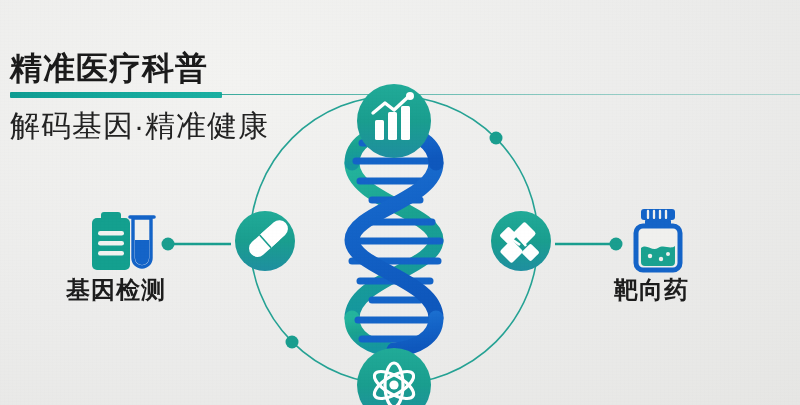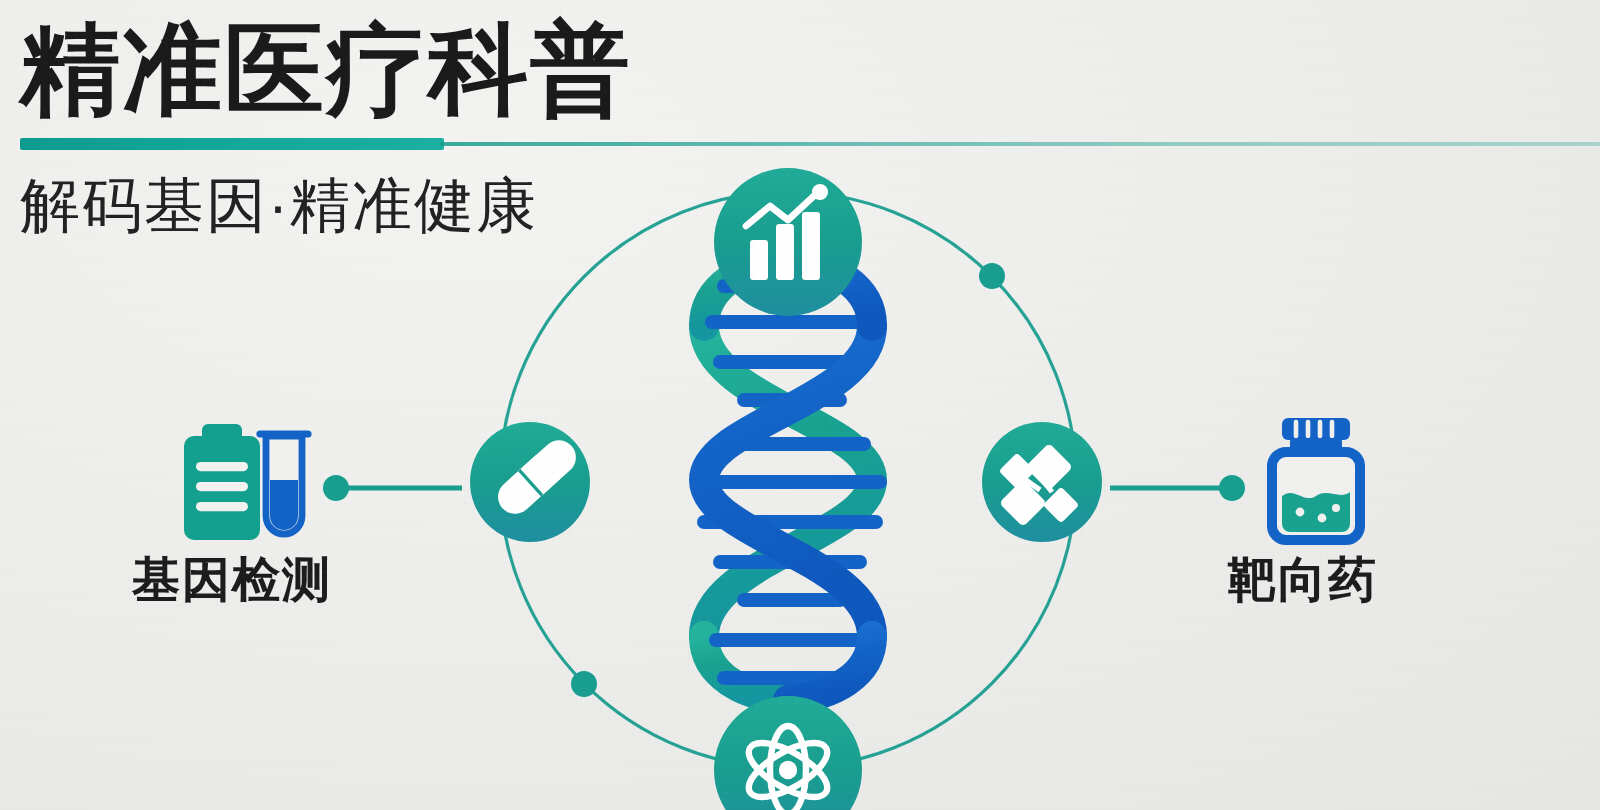--- a/index.html
+++ b/index.html
@@ -35,26 +35,27 @@
   }
 
   
   #header {
     position: absolute;
     left: 10px;
     top: 6px;
     width: 560px;
   }
   #title {
-    font-size: 50px;
+    font-size: 32px;
     font-weight: bold;
     line-height: 1.18;
     color: #1b1b1b;
     letter-spacing: 1px;
     white-space: nowrap;
+    margin-top: 44px;
   }
   #divider-wrap {
     position: relative;
     height: 8px;
     margin-top: 3px;
   }
   #divider-thick {
     position: absolute;
     left: 0;
     top: 1px;

